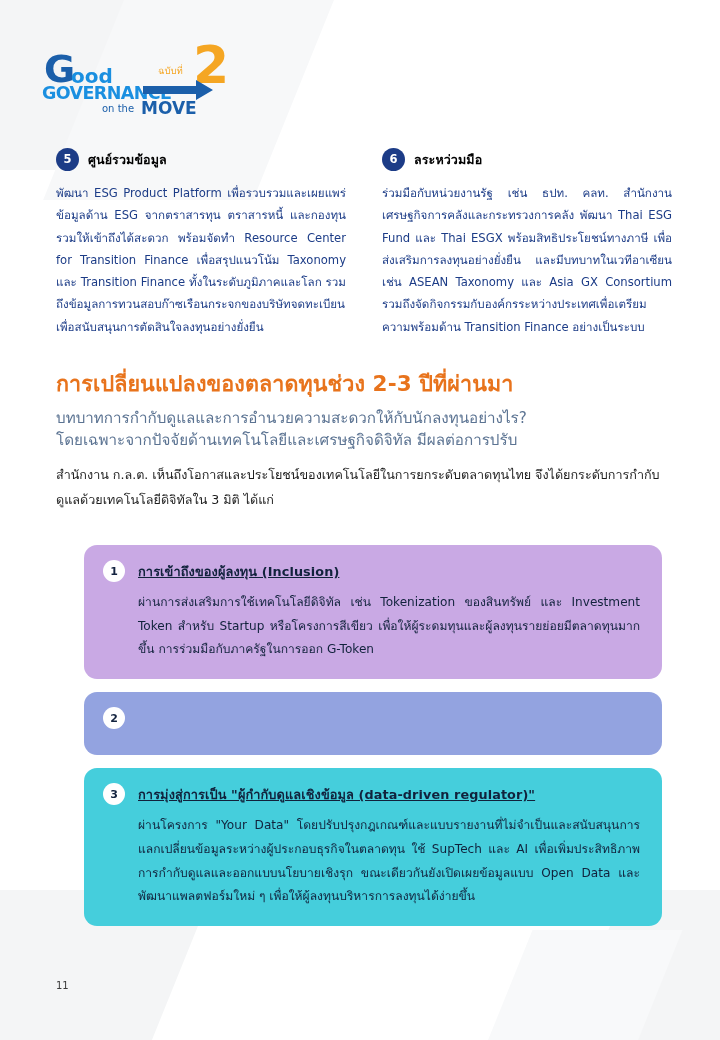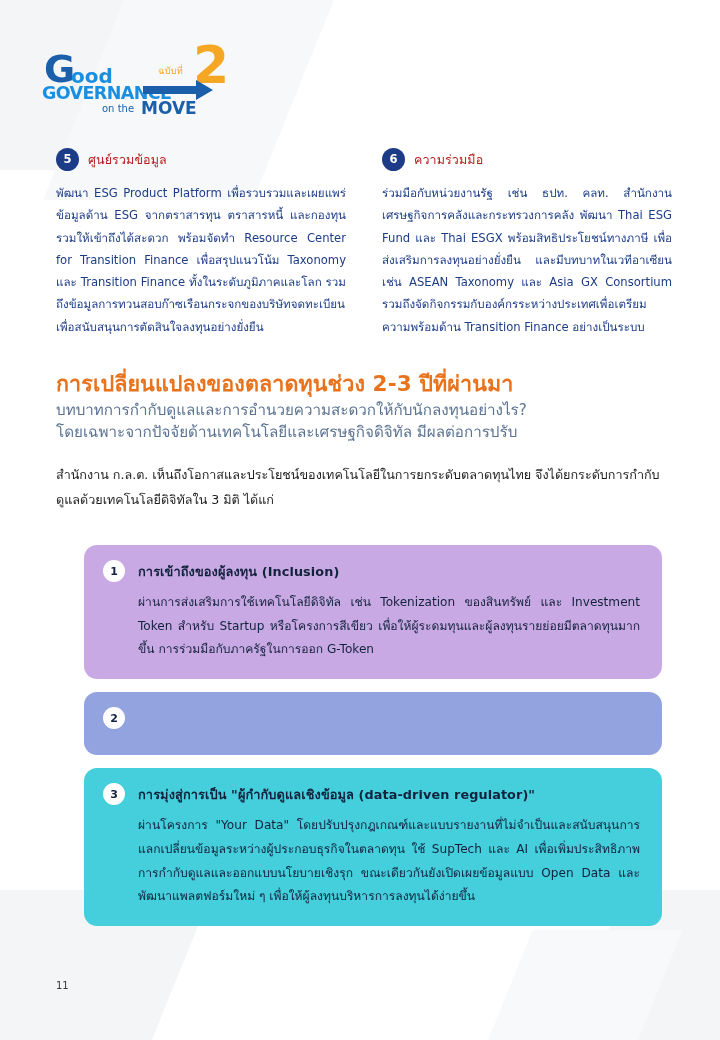--- a/index.html
+++ b/index.html
@@ -112,43 +112,43 @@
     color: #ffffff;
     font-size: 11.5px;
     font-weight: bold;
     display: flex;
     align-items: center;
     justify-content: center;
     flex: none;
     line-height: 1;
   }
   .sec-title {
-    color: #b91c1c;
+    color: #000000;
     font-size: 12.5px;
-    font-weight: normal;
+    font-weight: bold;
     letter-spacing: .1px;
     text-align: center;
   }
   .sec-body {
     color: #1c3c87;
     font-size: 11.6px;
     line-height: 1.92;
     text-align: justify;
     text-justify: inter-word;
   }
 
   
   .headline {
     position: absolute;
     left: 56px;
     top: 366px;
     width: 620px;
   }
   .headline h1 {
-    margin: 0 0 0 0;
+    margin: 0 0 8px 0;
     font-size: 21.5px;
     font-weight: bold;
     color: #e8731c;
     letter-spacing: .1px;
   }
   .headline .sub {
     font-size: 15.2px;
     line-height: 1.42;
     color: #5b7392;
   }
@@ -195,20 +195,21 @@
     align-items: center;
     justify-content: center;
     flex: none;
     line-height: 1;
   }
   .card-title {
     font-size: 12.8px;
     font-weight: bold;
     color: #11223c;
     letter-spacing: .1px;
+    text-decoration: underline;
   }
   .card-body {
     font-size: 12.1px;
     line-height: 1.96;
     color: #11223c;
     padding-left: 35px;
     text-align: justify;
     text-justify: inter-word;
   }
 
@@ -261,21 +262,21 @@
       <div class="sec-head">
         <div class="sec-badge">5</div>
         <div class="sec-title">ศูนย์รวมข้อมูล</div>
       </div>
       <div class="sec-body">พัฒนา ESG Product Platform เพื่อรวบรวมและเผยแพร่ข้อมูลด้าน ESG จากตราสารทุน ตราสารหนี้ และกองทุนรวมให้เข้าถึงได้สะดวก พร้อมจัดทำ Resource Center for Transition Finance เพื่อสรุปแนวโน้ม Taxonomy และ Transition Finance ทั้งในระดับภูมิภาคและโลก รวมถึงข้อมูลการทวนสอบก๊าซเรือนกระจกของบริษัทจดทะเบียน เพื่อสนับสนุนการตัดสินใจลงทุนอย่างยั่งยืน</div>
     </div>
 
     <div class="col">
       <div class="sec-head">
         <div class="sec-badge">6</div>
-        <div class="sec-title">ความร่วมมือ</div>
+        <div class="sec-title">ลระหว่วมมือ</div>
       </div>
       <div class="sec-body">ร่วมมือกับหน่วยงานรัฐ เช่น ธปท. คลท. สำนักงานเศรษฐกิจการคลังและกระทรวงการคลัง พัฒนา Thai ESG Fund และ Thai ESGX พร้อมสิทธิประโยชน์ทางภาษี เพื่อส่งเสริมการลงทุนอย่างยั่งยืน และมีบทบาทในเวทีอาเซียน เช่น ASEAN Taxonomy และ Asia GX Consortium รวมถึงจัดกิจกรรมกับองค์กรระหว่างประเทศเพื่อเตรียมความพร้อมด้าน Transition Finance อย่างเป็นระบบ</div>
     </div>
 
   </div>
 
   <div class="headline">
     <h1 style="color: rgb(232, 115, 28);">การเปลี่ยนแปลงของตลาดทุนช่วง 2-3 ปีที่ผ่านมา</h1>
     <div class="sub" style="color: rgb(91, 115, 146);">
       <div>บทบาทการกำกับดูแลและการอำนวยความสะดวกให้กับนักลงทุนอย่างไร?</div>

